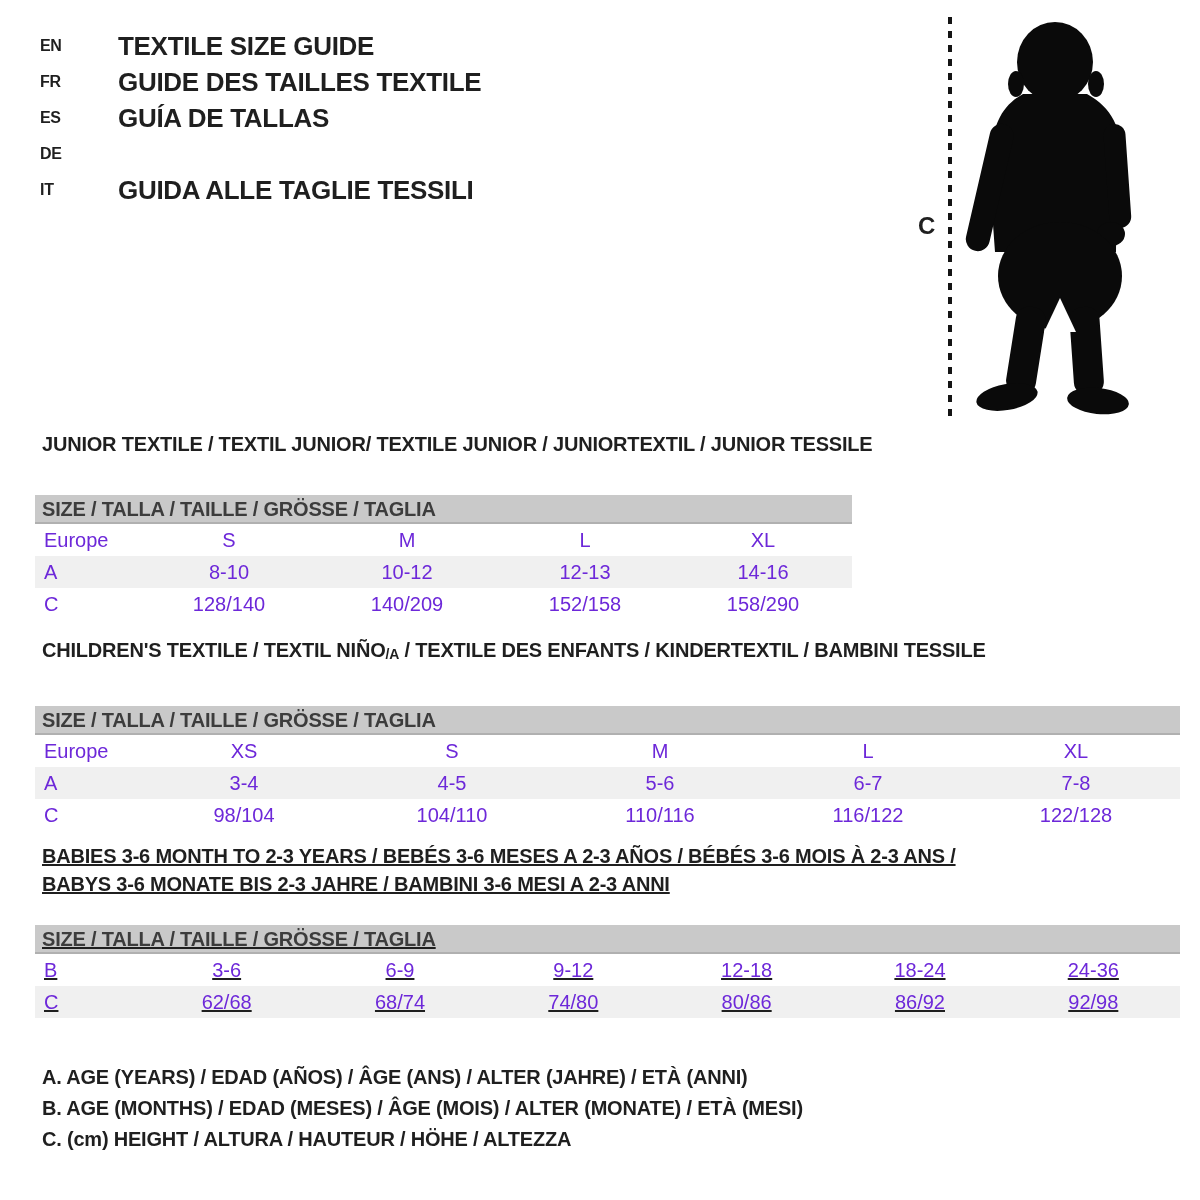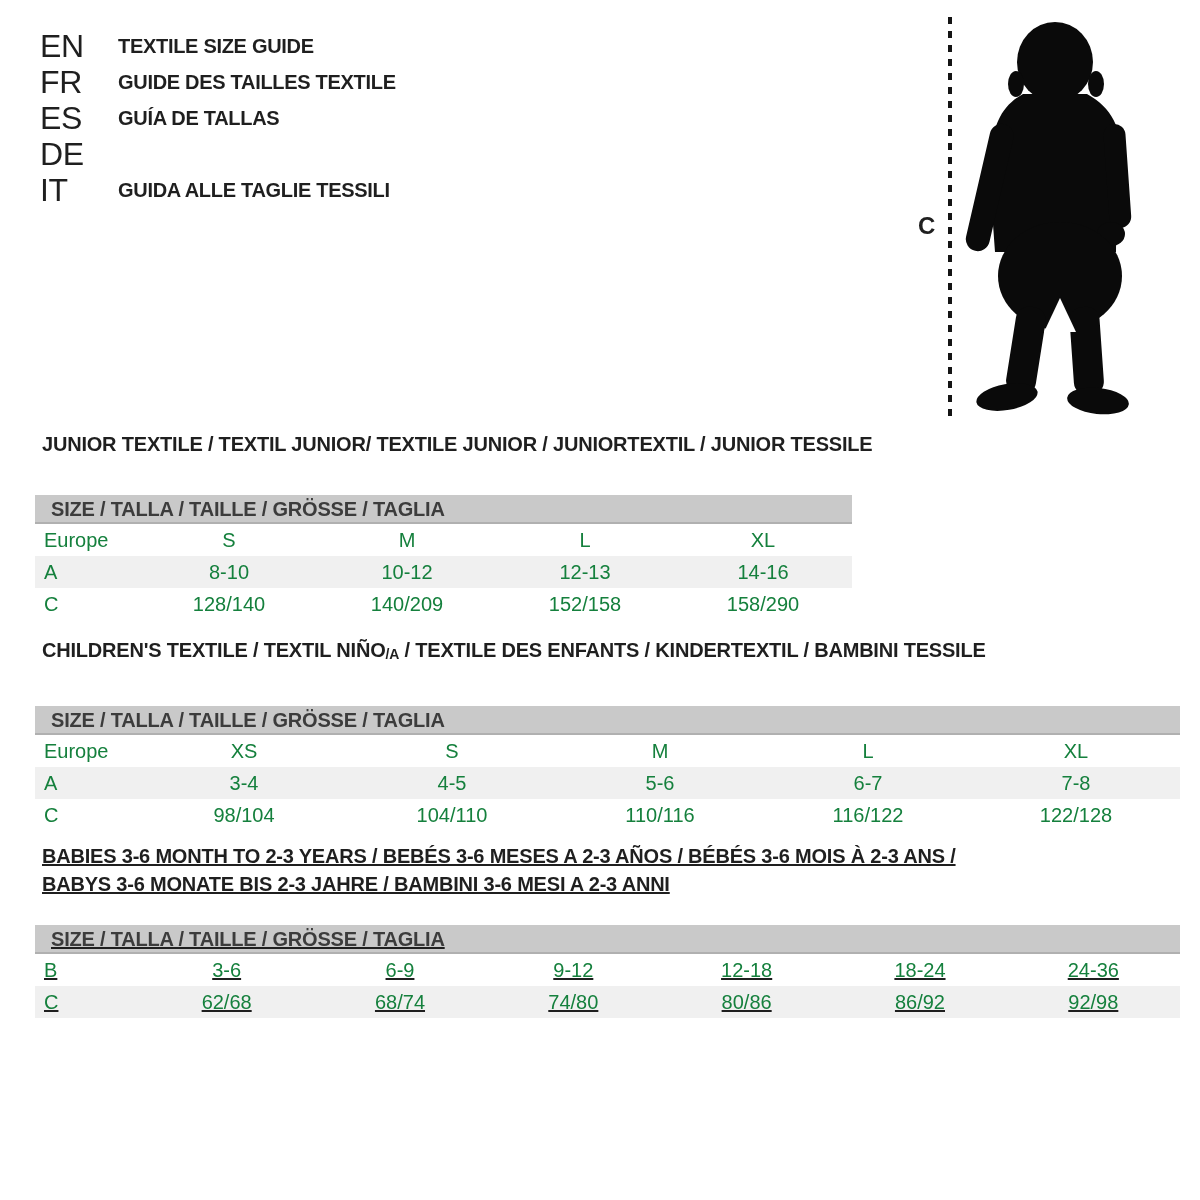--- a/index.html
+++ b/index.html
@@ -3,22 +3,22 @@
 <meta charset="utf-8">
 <style>
   * { box-sizing: border-box; margin: 0; padding: 0; }
   html, body { width: 1200px; height: 1200px; background: #ffffff; }
   body { font-family: "Liberation Sans", sans-serif; color: #1f1f1f; overflow: hidden; }
   #page { position: relative; width: 1200px; height: 1200px; background: #ffffff; }
 
   
   .lang-list { position: absolute; left: 40px; top: 28px; }
   .lang-row { display: flex; height: 36px; line-height: 36px; }
-  .lang-code { width: 78px; font-size: 32px; font-weight: 400; letter-spacing: -0.3px; }
-  .lang-label { font-size: 20px; font-weight: 700; letter-spacing: -0.3px; white-space: nowrap; }
+  .lang-code { width: 78px; font-size: 16px; font-weight: 700; letter-spacing: -0.3px; }
+  .lang-label { font-size: 26px; font-weight: 700; letter-spacing: -0.3px; white-space: nowrap; }
 
   
   .measure-line { position: absolute; left: 948px; top: 17px; width: 4px; height: 400px;
     background: repeating-linear-gradient(to bottom, #141414 0 7px, transparent 7px 14px); }
   .measure-label { position: absolute; left: 918px; top: 212px; font-size: 24px; font-weight: 700; }
   .baby-svg { position: absolute; left: 965px; top: 14px; width: 175px; height: 402px; }
 
   
   .section { position: absolute; left: 35px; }
   .sec-junior { top: 432px; width: 817px; }
@@ -27,23 +27,23 @@
   .section-title { margin-left: 7px; font-size: 20px; font-weight: 700; letter-spacing: -0.2px;
     line-height: 24px; white-space: nowrap; }
   .title-line2 { line-height: 33px; }
   .sec-babies .section-title { line-height: 33px; margin-top: -5px; }
   .sec-junior .section-title { margin-bottom: 39px; }
   .sec-children .section-title { margin-bottom: 42px; }
   .sec-babies .title-wrap { margin-bottom: 24px; }
   .title-sub { font-size: 14px; position: relative; top: 2px; font-weight: 700; }
 
   .size-bar { height: 29px; line-height: 28px; background: #c9c9c9; border-bottom: 2px solid #b0b0b0;
-    padding-left: 16px; font-size: 20px; font-weight: 700; color: #3c3c3c; letter-spacing: -0.2px; }
-
-  .trow { display: flex; height: 32px; line-height: 32px; font-size: 20px; color: #15803d; }
+    padding-left: 7px; font-size: 20px; font-weight: 700; color: #3c3c3c; letter-spacing: -0.2px; }
+
+  .trow { display: flex; height: 32px; line-height: 32px; font-size: 20px; color: #6d28d9; }
   .trow.shaded { background: #f0f0f0; }
   .tlabel { width: 105px; padding-left: 9px; }
   .tcell { flex: 1; text-align: center; }
 
   
   .notes { position: absolute; left: 42px; top: 1062px; }
   .note-line { font-size: 20px; font-weight: 700; line-height: 31px; letter-spacing: -0.2px; white-space: nowrap; }
 </style>
 </head>
 <body>
@@ -182,14 +182,19 @@
           <div class="tcell">62/68</div>
           <div class="tcell">68/74</div>
           <div class="tcell">74/80</div>
           <div class="tcell">80/86</div>
           <div class="tcell">86/92</div>
           <div class="tcell">92/98</div>
         </div>
       </div>
   </div>
 
+  <div class="notes">
+    <div class="note-line">A. AGE (YEARS) / EDAD (AÑOS) / ÂGE (ANS) / ALTER (JAHRE) / ETÀ (ANNI)</div>
+    <div class="note-line">B. AGE (MONTHS) / EDAD (MESES) / ÂGE (MOIS) / ALTER (MONATE) / ETÀ (MESI)</div>
+    <div class="note-line">C. (cm) HEIGHT / ALTURA / HAUTEUR / HÖHE / ALTEZZA</div>
+  </div>
 
 </div>
 
 </body></html>

